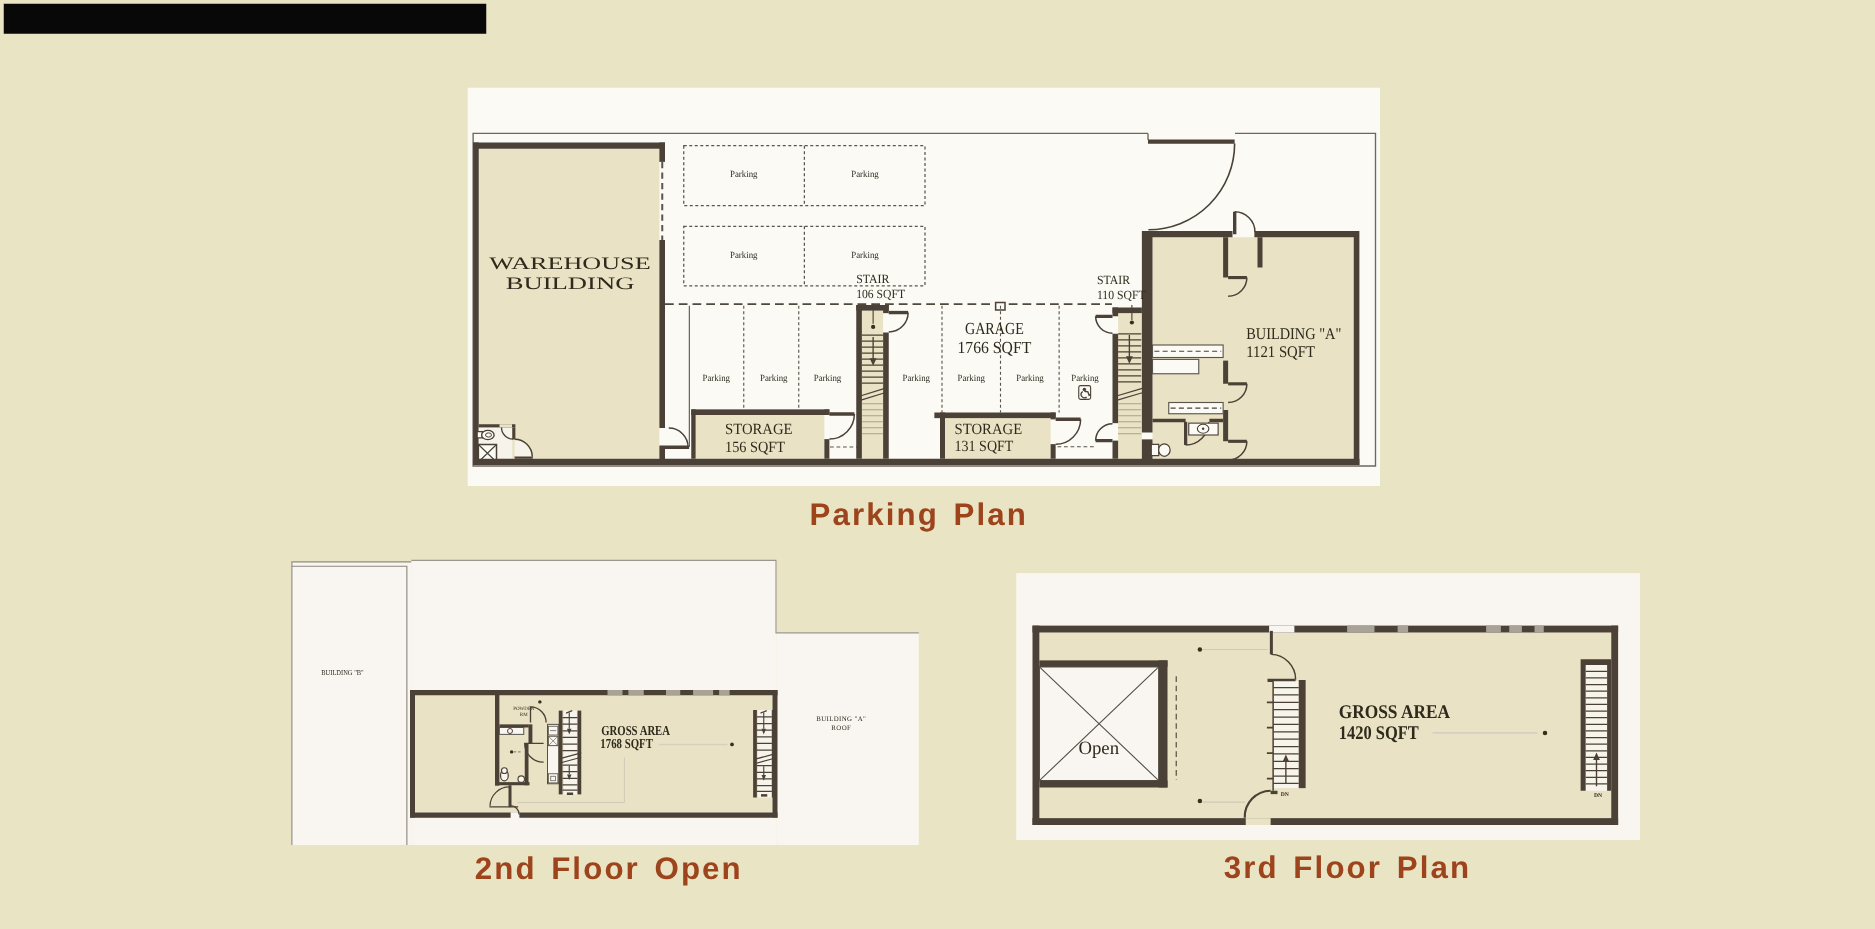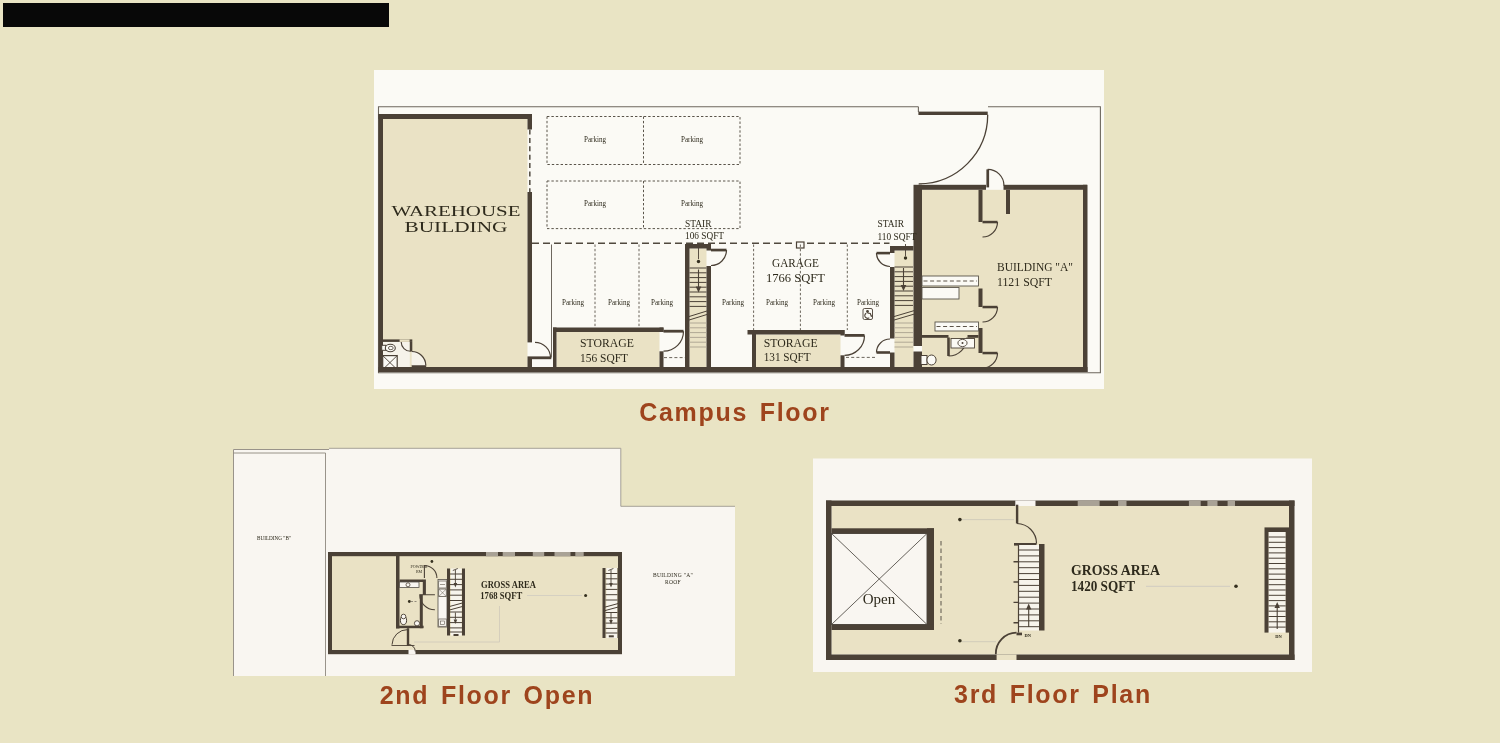--- a/index.html
+++ b/index.html
@@ -235,21 +235,21 @@
   <text x="997" y="271" font-size="13" textLength="76" lengthAdjust="spacingAndGlyphs">BUILDING "A"</text>
   <text x="997" y="285.5" font-size="13" textLength="55" lengthAdjust="spacingAndGlyphs">1121 SQFT</text>
 
   <rect x="378.5" y="367" width="709" height="5" fill="#4b4136"></rect>
 
   <text x="877.5" y="227" font-size="10" textLength="26.5" lengthAdjust="spacingAndGlyphs">STAIR</text>
   <text x="877.5" y="239.5" font-size="10" textLength="39" lengthAdjust="spacingAndGlyphs">110 SQFT</text>
   </g>
 </svg>
 
-<div class="title" style="left:535px;top:398px;width:400px;">Campus Floor</div>
+<div class="title" style="left:535px;top:398px;width:400px;">Parking Plan</div>
 
 <svg style="left:225px;top:440px" width="520" height="250" viewBox="225 440 520 250">
   <g id="floor2">
 
   <rect x="233" y="449" width="96" height="227" fill="#f9f6f1"></rect>
 
   <rect x="329" y="448" width="292" height="228" fill="#f9f6f1"></rect>
 
   <rect x="621" y="506" width="114" height="170" fill="#f9f6f1"></rect>
 
@@ -462,13 +462,13 @@
     <path d="M1268.5,537 H1285.7 M1268.5,542.3 H1285.7 M1268.5,547.6 H1285.7 M1268.5,552.9 H1285.7 M1268.5,558.2 H1285.7 M1268.5,563.5 H1285.7 M1268.5,568.8 H1285.7 M1268.5,574.1 H1285.7 M1268.5,579.4 H1285.7 M1268.5,584.7 H1285.7 M1268.5,590 H1285.7 M1268.5,595.3 H1285.7 M1268.5,600.6 H1285.7 M1268.5,605.9 H1285.7 M1268.5,611.2 H1285.7 M1268.5,616.5 H1285.7 M1268.5,621.8 H1285.7 M1268.5,627.1 H1285.7"></path>
   </g>
 
   <path d="M1277.2,629 V606" stroke="#4b4136" stroke-width="1.1" fill="none"></path>
   <path d="M1274.5,608 L1277.2,602 L1279.9,608 Z" fill="#4b4136"></path>
 
   <text x="1278.5" y="637.5" font-size="4.5" font-weight="bold" text-anchor="middle">DN</text>
   </g>
 </svg>
 
-<div class="title" style="left:853px;top:680px;width:400px;">3rd Floor Plan</div>
+<div class="title" style="left:878px;top:680px;width:400px;">3rd Floor Plan</div>
 
 </body></html>

